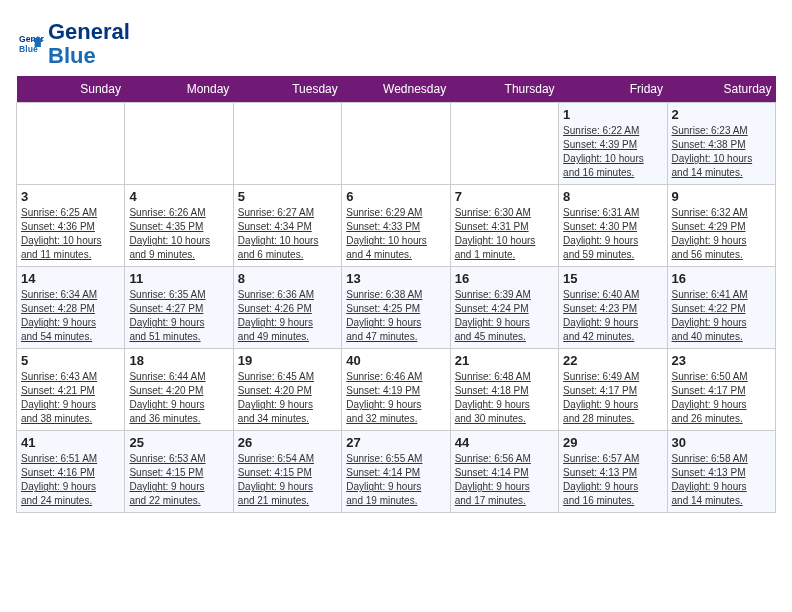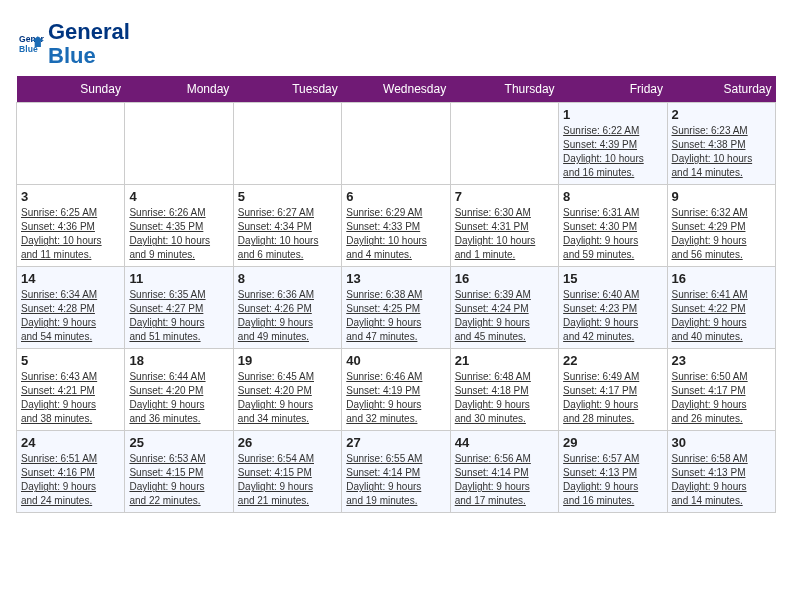--- a/index.html
+++ b/index.html
@@ -149,21 +149,21 @@
       <tr>
         <td><span class="day-number">5</span><span class="day-info">Sunrise: 6:43 AM<br>Sunset: 4:21 PM<br>Daylight: 9 hours<br>and 38 minutes.</span></td>
         <td><span class="day-number">18</span><span class="day-info">Sunrise: 6:44 AM<br>Sunset: 4:20 PM<br>Daylight: 9 hours<br>and 36 minutes.</span></td>
         <td><span class="day-number">19</span><span class="day-info">Sunrise: 6:45 AM<br>Sunset: 4:20 PM<br>Daylight: 9 hours<br>and 34 minutes.</span></td>
         <td><span class="day-number">40</span><span class="day-info">Sunrise: 6:46 AM<br>Sunset: 4:19 PM<br>Daylight: 9 hours<br>and 32 minutes.</span></td>
         <td><span class="day-number">21</span><span class="day-info">Sunrise: 6:48 AM<br>Sunset: 4:18 PM<br>Daylight: 9 hours<br>and 30 minutes.</span></td>
         <td><span class="day-number">22</span><span class="day-info">Sunrise: 6:49 AM<br>Sunset: 4:17 PM<br>Daylight: 9 hours<br>and 28 minutes.</span></td>
         <td><span class="day-number">23</span><span class="day-info">Sunrise: 6:50 AM<br>Sunset: 4:17 PM<br>Daylight: 9 hours<br>and 26 minutes.</span></td>
       </tr>
       <tr>
-        <td><span class="day-number">24</span><span class="day-info">Sunrise: 6:51 AM<br>Sunset: 4:16 PM<br>Daylight: 9 hours<br>and 24 minutes.</span></td>
+        <td><span class="day-number">41</span><span class="day-info">Sunrise: 6:51 AM<br>Sunset: 4:16 PM<br>Daylight: 9 hours<br>and 24 minutes.</span></td>
         <td><span class="day-number">25</span><span class="day-info">Sunrise: 6:53 AM<br>Sunset: 4:15 PM<br>Daylight: 9 hours<br>and 22 minutes.</span></td>
         <td><span class="day-number">26</span><span class="day-info">Sunrise: 6:54 AM<br>Sunset: 4:15 PM<br>Daylight: 9 hours<br>and 21 minutes.</span></td>
         <td><span class="day-number">27</span><span class="day-info">Sunrise: 6:55 AM<br>Sunset: 4:14 PM<br>Daylight: 9 hours<br>and 19 minutes.</span></td>
         <td><span class="day-number">44</span><span class="day-info">Sunrise: 6:56 AM<br>Sunset: 4:14 PM<br>Daylight: 9 hours<br>and 17 minutes.</span></td>
         <td><span class="day-number">29</span><span class="day-info">Sunrise: 6:57 AM<br>Sunset: 4:13 PM<br>Daylight: 9 hours<br>and 16 minutes.</span></td>
         <td><span class="day-number">30</span><span class="day-info">Sunrise: 6:58 AM<br>Sunset: 4:13 PM<br>Daylight: 9 hours<br>and 14 minutes.</span></td>
       </tr>
     </tbody>
 </table>
 

